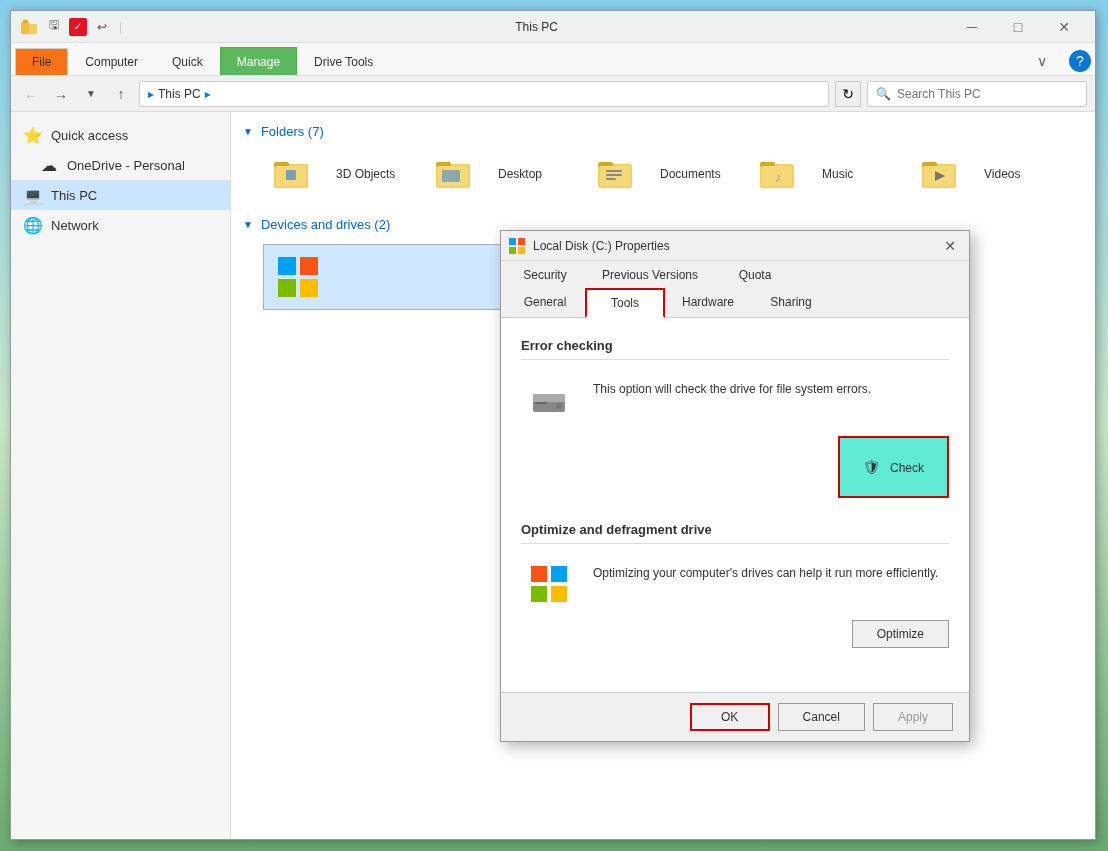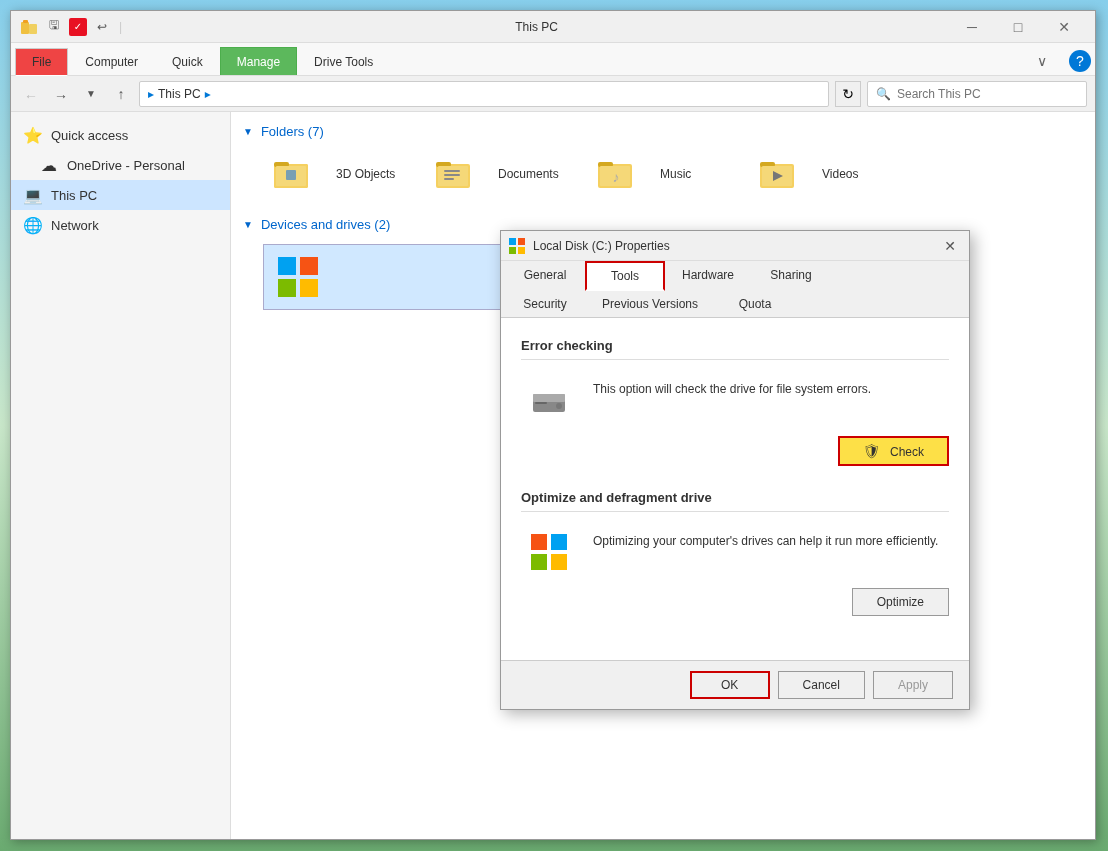--- a/index.html
+++ b/index.html
@@ -110,21 +110,21 @@
       padding: 4px 16px;
       font-size: 12px;
       cursor: pointer;
       border: 1px solid transparent;
       border-bottom: none;
       color: #333;
       height: 28px;
       display: flex; align-items: center;
     }
     .ribbon-tab.active {
-      background: #ef4444;
+      background: #f97316;
       border-color: #ccc;
       border-bottom: 1px solid white;
       margin-bottom: -1px;
       z-index: 1;
     }
     .ribbon-tab.manage {
       background: #5cb85c;
       color: white;
       border-color: #4cae4c;
     }
@@ -465,22 +465,22 @@
       padding: 6px 24px;
       font-size: 12px;
       border: 1px solid #999;
       background: #f0f0f0;
       cursor: pointer;
       color: #333;
     }
 
     .action-btn.highlighted {
       border: 2px solid #cc0000;
-      background: #fde047;
-      padding: 5px 23px;
+      background: #5eead4;
+      padding: 21px 23px;
     }
 
     
     .dialog-footer {
       background: #f0f0f0;
       border-top: 1px solid #ccc;
       padding: 10px 16px;
       display: flex;
       justify-content: flex-end;
       gap: 8px;
@@ -633,20 +633,32 @@
               <rect x="0" y="6" width="34" height="24" rx="2" fill="#f5d060"></rect>
               <rect x="0" y="4" width="15" height="5" rx="2" fill="#d4a820"></rect>
               <rect x="2" y="8" width="30" height="20" rx="1" fill="#f5d878"></rect>
 
               <rect x="12" y="12" width="10" height="10" rx="1" fill="#4488cc" opacity="0.7"></rect>
             </svg>
           </div>
           <span class="folder-name">3D Objects</span>
         </div>
 
+        <div class="folder-item">
+          <div class="folder-icon">
+            <svg class="folder-svg" viewBox="0 0 36 32">
+              <rect x="0" y="6" width="34" height="24" rx="2" fill="#f5d060"></rect>
+              <rect x="0" y="4" width="15" height="5" rx="2" fill="#d4a820"></rect>
+              <rect x="2" y="8" width="30" height="20" rx="1" fill="#f5d878"></rect>
+              <rect x="6" y="12" width="18" height="12" rx="1" fill="#4488cc" opacity="0.6"></rect>
+              <circle cx="10" cy="22" r="2" fill="#88aadd"></circle>
+            </svg>
+          </div>
+          <span class="folder-name">Desktop</span>
+        </div>
 
         <div class="folder-item">
           <div class="folder-icon">
             <svg class="folder-svg" viewBox="0 0 36 32">
               <rect x="0" y="6" width="34" height="24" rx="2" fill="#f5d060"></rect>
               <rect x="0" y="4" width="15" height="5" rx="2" fill="#d4a820"></rect>
               <rect x="2" y="8" width="30" height="20" rx="1" fill="#f5d878"></rect>
               <rect x="8" y="12" width="16" height="2" rx="1" fill="#888"></rect>
               <rect x="8" y="16" width="16" height="2" rx="1" fill="#888"></rect>
               <rect x="8" y="20" width="10" height="2" rx="1" fill="#888"></rect>
@@ -716,41 +728,41 @@
           <rect x="9" y="9" width="7" height="7" fill="#ffbb00"></rect>
         </svg>
       </div>
       <span class="dialog-title-text">Local Disk (C:) Properties</span>
       <button class="dialog-close">✕</button>
     </div>
 
     <div class="dialog-tabs">
       <div class="dialog-tab-row">
         <div class="dialog-tab">
+          <span>Security</span>
+        </div>
+        <div class="dialog-tab">
+          <span>Previous Versions</span>
+        </div>
+        <div class="dialog-tab">
+          <span>Quota</span>
+        </div>
+      </div>
+      <div class="dialog-tab-row">
+        <div class="dialog-tab">
           <span>General</span>
         </div>
         <div class="dialog-tab highlighted">
           <span>Tools</span>
         </div>
         <div class="dialog-tab">
           <span>Hardware</span>
         </div>
         <div class="dialog-tab">
           <span>Sharing</span>
-        </div>
-      </div>
-      <div class="dialog-tab-row">
-        <div class="dialog-tab">
-          <span>Security</span>
-        </div>
-        <div class="dialog-tab">
-          <span>Previous Versions</span>
-        </div>
-        <div class="dialog-tab">
-          <span>Quota</span>
         </div>
       </div>
     </div>
 
     <div class="dialog-content">
 
       <div class="dialog-section">
         <div class="dialog-section-title">Error checking</div>
         <div class="dialog-section-body">
           <div class="disk-icon">

